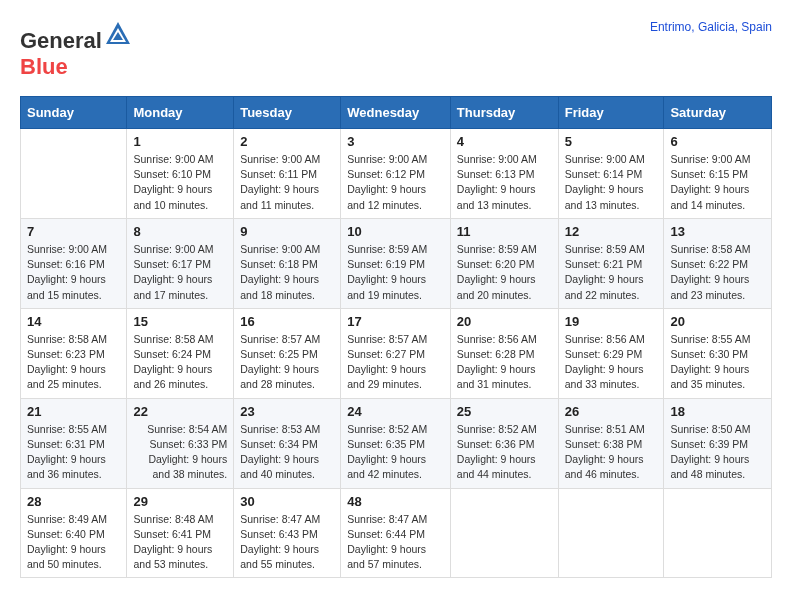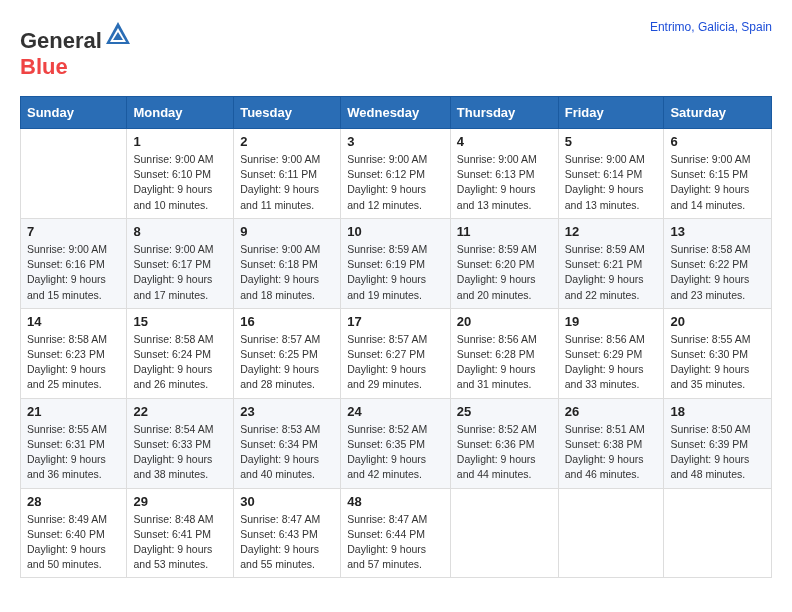--- a/index.html
+++ b/index.html
@@ -273,21 +273,21 @@
       <tr>
         <td>
           <span class="day-number">21</span>
           <div class="day-info" style="white-space: pre-line;">Sunrise: 8:55 AM
 Sunset: 6:31 PM
 Daylight: 9 hours
 and 36 minutes.</div>
         </td>
         <td>
           <span class="day-number">22</span>
-          <div class="day-info" style="white-space: pre-line;">Sunrise: 8:54 AM
+          <div class="day-info" style="white-space: pre-line; text-align: right;">Sunrise: 8:54 AM
 Sunset: 6:33 PM
 Daylight: 9 hours
 and 38 minutes.</div>
         </td>
         <td>
           <span class="day-number">23</span>
           <div class="day-info" style="white-space: pre-line;">Sunrise: 8:53 AM
 Sunset: 6:34 PM
 Daylight: 9 hours
 and 40 minutes.</div>

